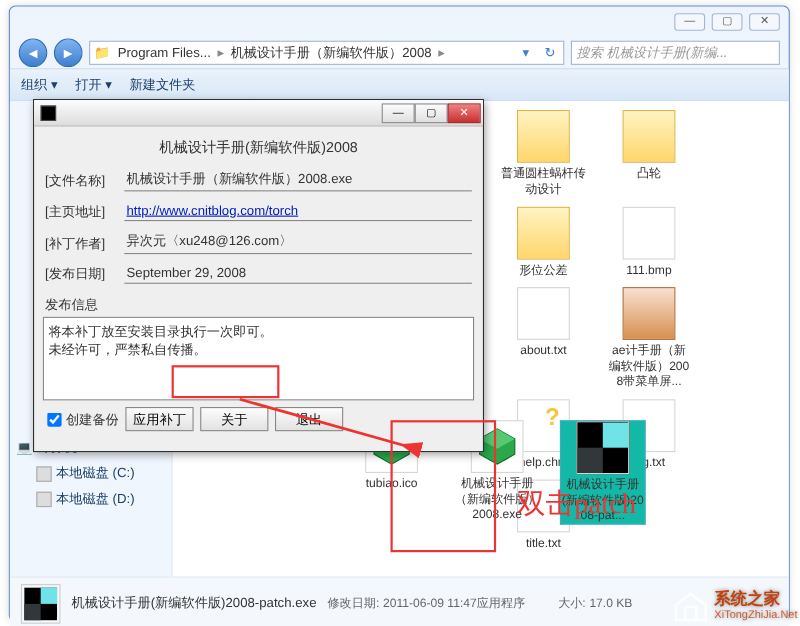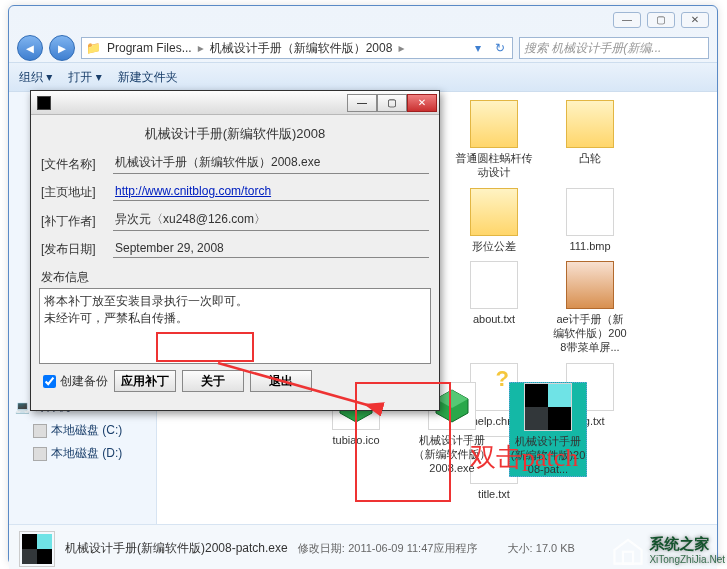--- a/index.html
+++ b/index.html
@@ -52,28 +52,28 @@
 .dlg-heading { text-align: center; padding: 2px 0 6px; font-size: 13px; }
 .field-row { display: flex; align-items: center; padding: 5px 2px; }
 .field-row .lab { width: 72px; }
 .field-row .val { flex: 1; border-bottom: 1px solid #888; padding: 0 2px 2px; }
 .field-row .val.link { color: #0020c0; text-decoration: underline; cursor: pointer; }
 .pub-label { padding: 6px 2px 0; }
 .desc-box { width: 100%; height: 76px; border: 1px solid #888; background: #fff; padding: 4px; margin-top: 2px; font-size: 12px; line-height: 1.45; }
 .dlg-foot { display: flex; align-items: center; padding: 6px 4px 10px; gap: 6px; }
 .chk { display: flex; align-items: center; gap: 4px; font-size: 12px; }
 .chk input { width: 13px; height: 13px; }
-.dlg-btn { width: 62px; height: 22px; background: linear-gradient(#fcfcfc,#e2e2e2); border: 1px solid #888; font-size: 12px; cursor: pointer; font-weight: bold; }
+.dlg-btn { width: 62px; height: 22px; background: linear-gradient(#fcfcfc,#e2e2e2); border: 1px solid #888; font-size: 12px; cursor: pointer; }
 
 
 .red-box-btn { position: absolute; left: 156px; top: 332px; width: 98px; height: 30px; border: 2px solid #e33; pointer-events: none; }
 .red-box-file { position: absolute; left: 355px; top: 382px; width: 96px; height: 120px; border: 2px solid #e33; pointer-events: none; }
 .arrow { position: absolute; left: 208px; top: 358px; width: 180px; height: 60px; pointer-events: none; }
 .anno-text { position: absolute; left: 470px; top: 440px; color: #e33; font-size: 26px; font-family: "KaiTi","楷体",serif; }
-.watermark { position: absolute; right: 2px; bottom: 2px; color: #14532d; font-size: 13px; background: rgba(0,0,0,0); text-shadow: 0 0 4px rgba(0,0,0,.5); display: flex; align-items: center; gap: 4px; }
+.watermark { position: absolute; right: 2px; bottom: 2px; color: #c2410c; font-size: 13px; background: rgba(0,0,0,0); text-shadow: 0 0 4px rgba(0,0,0,.5); display: flex; align-items: center; gap: 4px; }
 .watermark svg { width: 34px; height: 34px; opacity: .9; }
 
 
 .row2 { position: absolute; left: 160px; top: 290px; display: flex; gap: 18px; }
 .file.sel { background: #14b8a6; border: 1px dotted #6aa0e0; }
 </style>
 </head>
 <body>
 
 <div class="explorer">

